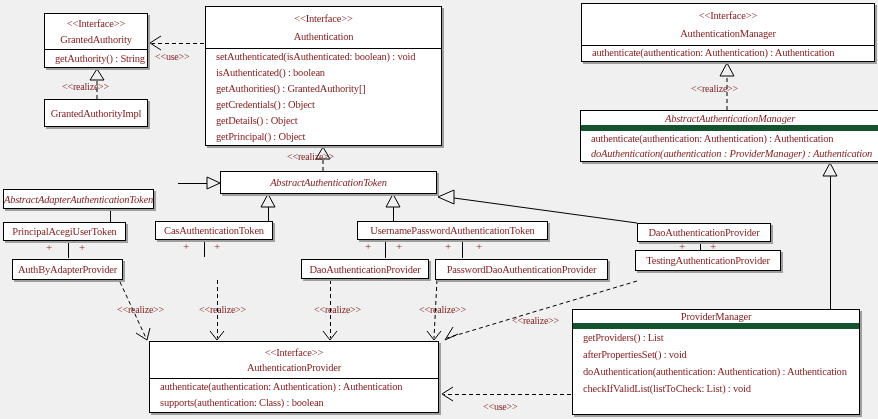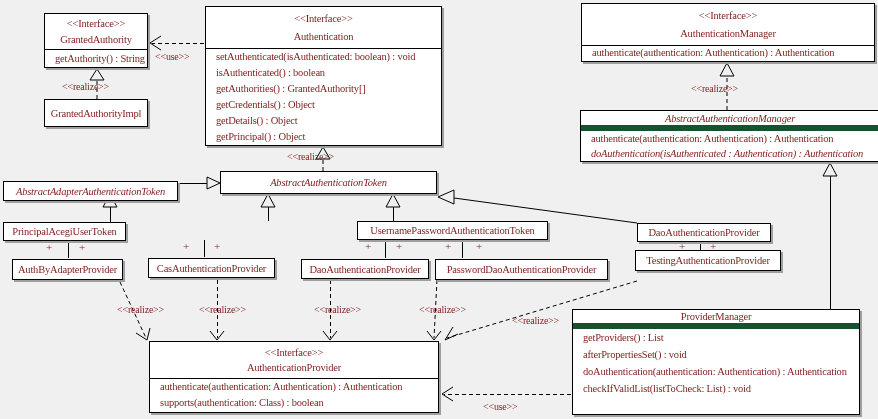--- a/index.html
+++ b/index.html
@@ -159,52 +159,52 @@
     </div>
     <div class="methods">
       <div class="m">authenticate(authentication: Authentication) : Authentication</div>
     </div>
   </div>
 
   <div class="box aam" style="left:580px;top:110px;width:300px;height:52px">
     <div class="title abs" style="height:20px">AbstractAuthenticationManager</div>
     <div class="methods">
       <div class="m">authenticate(authentication: Authentication) : Authentication</div>
-      <div class="m it">doAuthentication(isAuthenticated : Authentication) : Authentication</div>
-    </div>
-  </div>
-
-  <div class="box single abs" style="left:3px;top:181px;width:175px;height:20px">
+      <div class="m it">doAuthentication(authentication : ProviderManager) : Authentication</div>
+    </div>
+  </div>
+
+  <div class="box single abs" style="left:3px;top:189px;width:151px;height:20px">
     <div class="cname">AbstractAdapterAuthenticationToken</div>
   </div>
 
   <div class="box single abs" style="left:220px;top:171px;width:217px;height:23px">
     <div class="cname">AbstractAuthenticationToken</div>
   </div>
 
   <div class="box single" style="left:3px;top:222px;width:123px;height:19px">
     <div class="cname">PrincipalAcegiUserToken</div>
   </div>
 
+  <div class="box single" style="left:155px;top:221px;width:118px;height:19px">
+    <div class="cname">CasAuthenticationToken</div>
+  </div>
 
   <div class="box single" style="left:357px;top:221px;width:191px;height:19px">
     <div class="cname">UsernamePasswordAuthenticationToken</div>
   </div>
 
   <div class="box single" style="left:637px;top:223px;width:134px;height:19px">
     <div class="cname">DaoAuthenticationProvider</div>
   </div>
 
   <div class="box single" style="left:12px;top:259px;width:111px;height:21px">
     <div class="cname">AuthByAdapterProvider</div>
   </div>
 
-  <div class="box single" style="left:148px;top:258px;width:127px;height:20px">
-    <div class="cname">CasAuthenticationProvider</div>
-  </div>
 
   <div class="box single" style="left:301px;top:259px;width:128px;height:20px">
     <div class="cname">DaoAuthenticationProvider</div>
   </div>
 
   <div class="box single" style="left:435px;top:259px;width:173px;height:21px">
     <div class="cname">PasswordDaoAuthenticationProvider</div>
   </div>
 
   <div class="box single" style="left:635px;top:250px;width:146px;height:21px">

